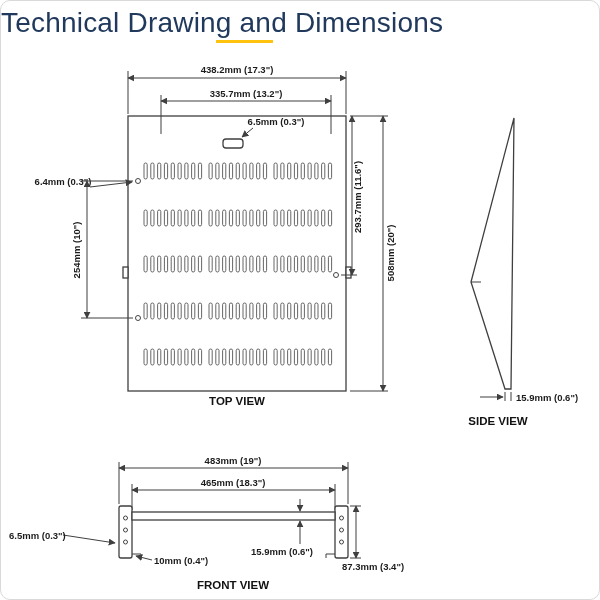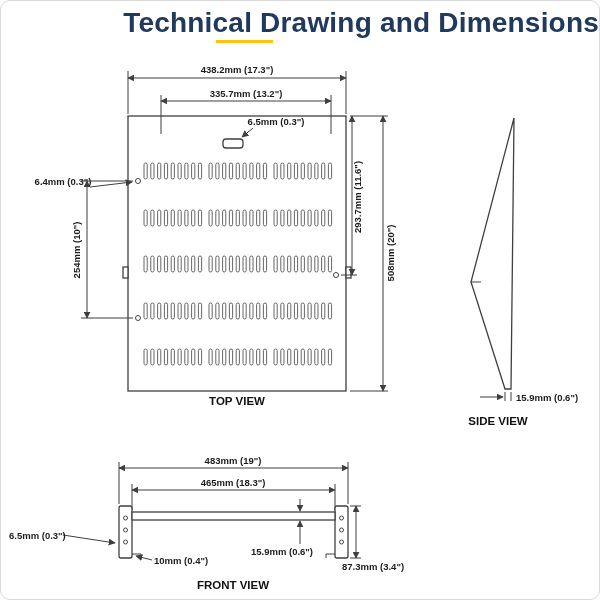--- a/index.html
+++ b/index.html
@@ -5,22 +5,22 @@
   * { box-sizing: border-box; }
   html, body { margin:0; padding:0; background:#ffffff; }
   body { font-family:"Liberation Sans", sans-serif; }
   .card {
     position:relative; width:600px; height:600px;
     background:#ffffff; border:1px solid #d9d9d9; border-radius:10px;
     overflow:hidden;
   }
   .title {
     position:absolute; top:6px; left:0; width:100%;
-    text-align:right; font-size:28px; font-weight:700;
-    color:#20395c; letter-spacing:.2px;padding-left:35px;
+    text-align:left; font-size:28px; font-weight:400;
+    color:#20395c; letter-spacing:.2px;
   }
   .accent {
     position:absolute; top:39px; left:215px; width:57px; height:3px;
     background:#ffc20e;
   }
   svg.drawing { position:absolute; top:0; left:0; }
   .ln    { stroke:#3f3f3f; stroke-width:1; fill:none; }
   .shape { stroke:#3f3f3f; stroke-width:1.3; fill:#ffffff; }
   .vent  { stroke:#555555; stroke-width:.9; fill:#ffffff; }
   .hole  { stroke:#444444; stroke-width:1; fill:#ffffff; }

